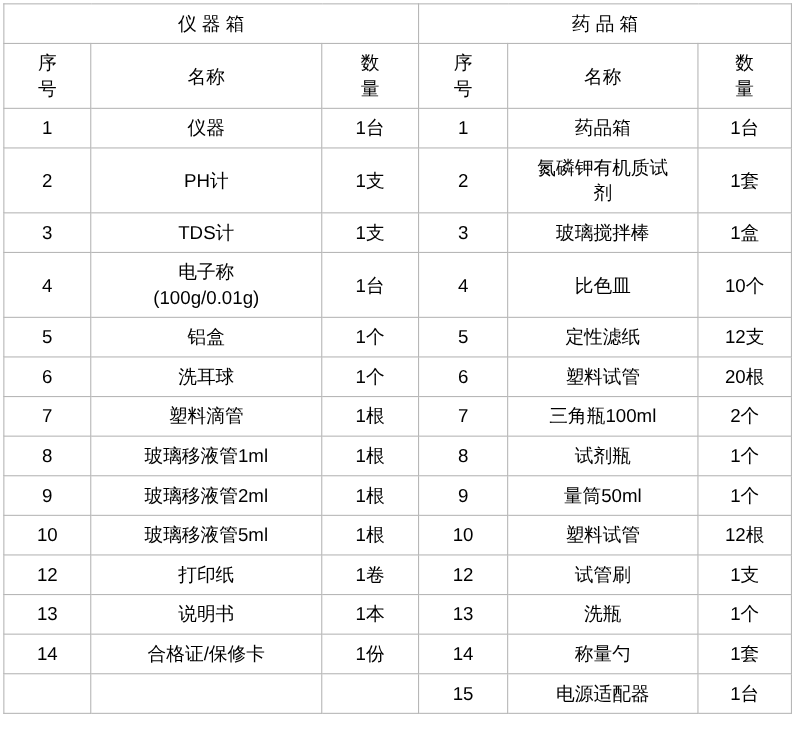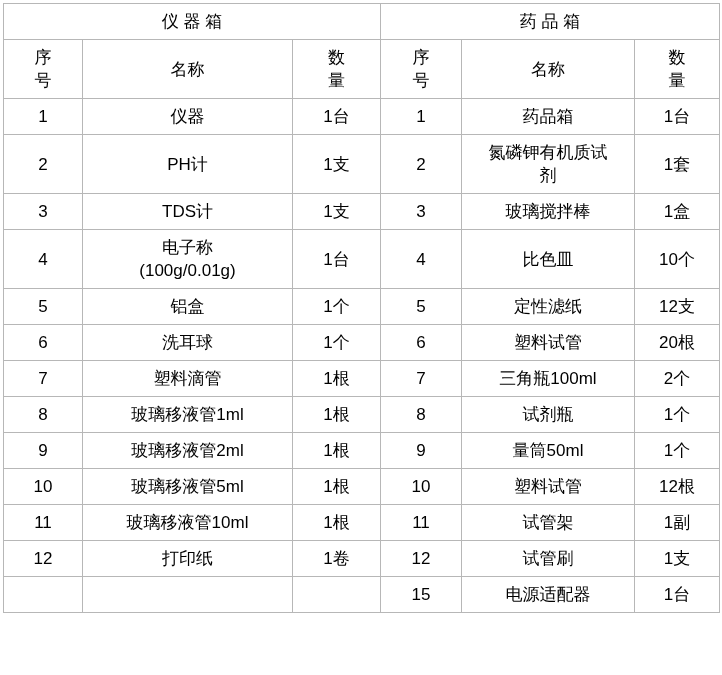--- a/index.html
+++ b/index.html
@@ -155,36 +155,44 @@
         </tr>
         <tr>
           <td>10</td>
           <td>玻璃移液管5ml</td>
           <td>1根</td>
           <td>10</td>
           <td>塑料试管</td>
           <td>12根</td>
         </tr>
         <tr>
-          <td>11</td>
-          <td>玻璃移液管10ml</td>
-          <td>1根</td>
-          <td>11</td>
-          <td>试管架</td>
-          <td>1副</td>
-        </tr>
-        <tr>
           <td>12</td>
           <td>打印纸</td>
           <td>1卷</td>
           <td>12</td>
           <td>试管刷</td>
           <td>1支</td>
         </tr>
         <tr>
+          <td>13</td>
+          <td>说明书</td>
+          <td>1本</td>
+          <td>13</td>
+          <td>洗瓶</td>
+          <td>1个</td>
+        </tr>
+        <tr>
+          <td>14</td>
+          <td>合格证/保修卡</td>
+          <td>1份</td>
+          <td>14</td>
+          <td>称量勺</td>
+          <td>1套</td>
+        </tr>
+        <tr>
           <td></td>
           <td></td>
           <td></td>
           <td>15</td>
           <td>电源适配器</td>
           <td>1台</td>
         </tr>
       </tbody>
   </table>
 </div>

